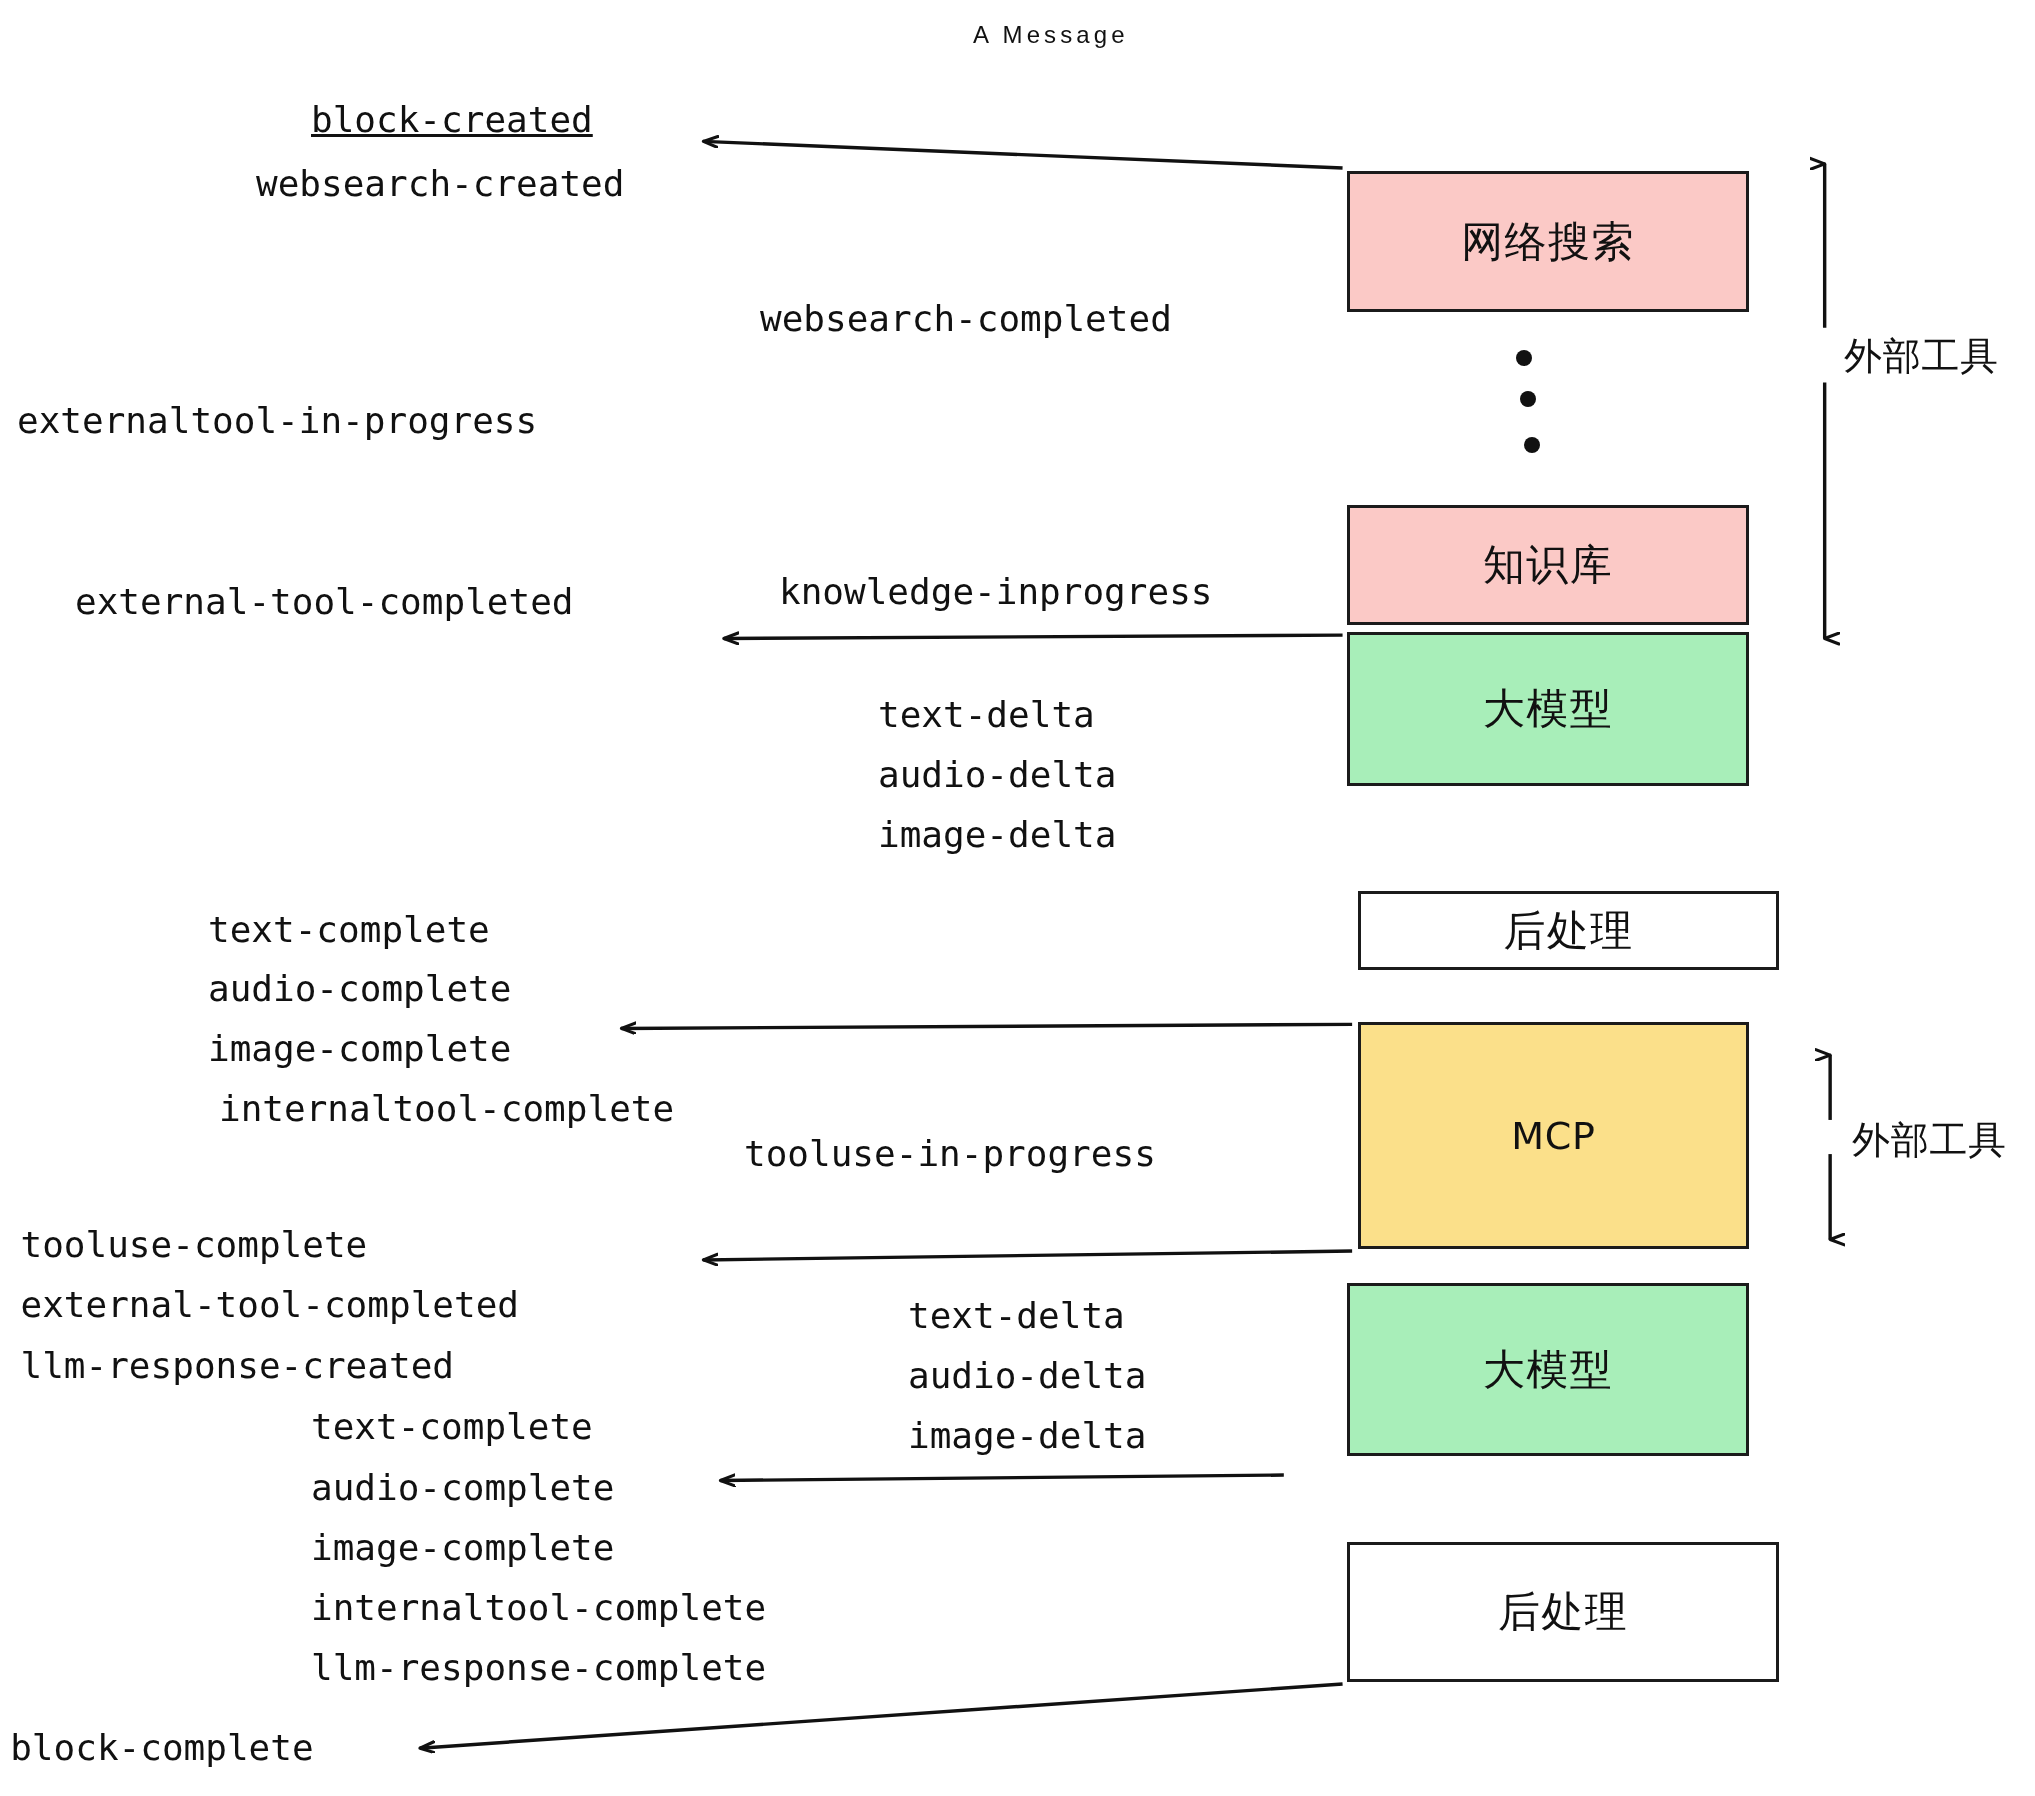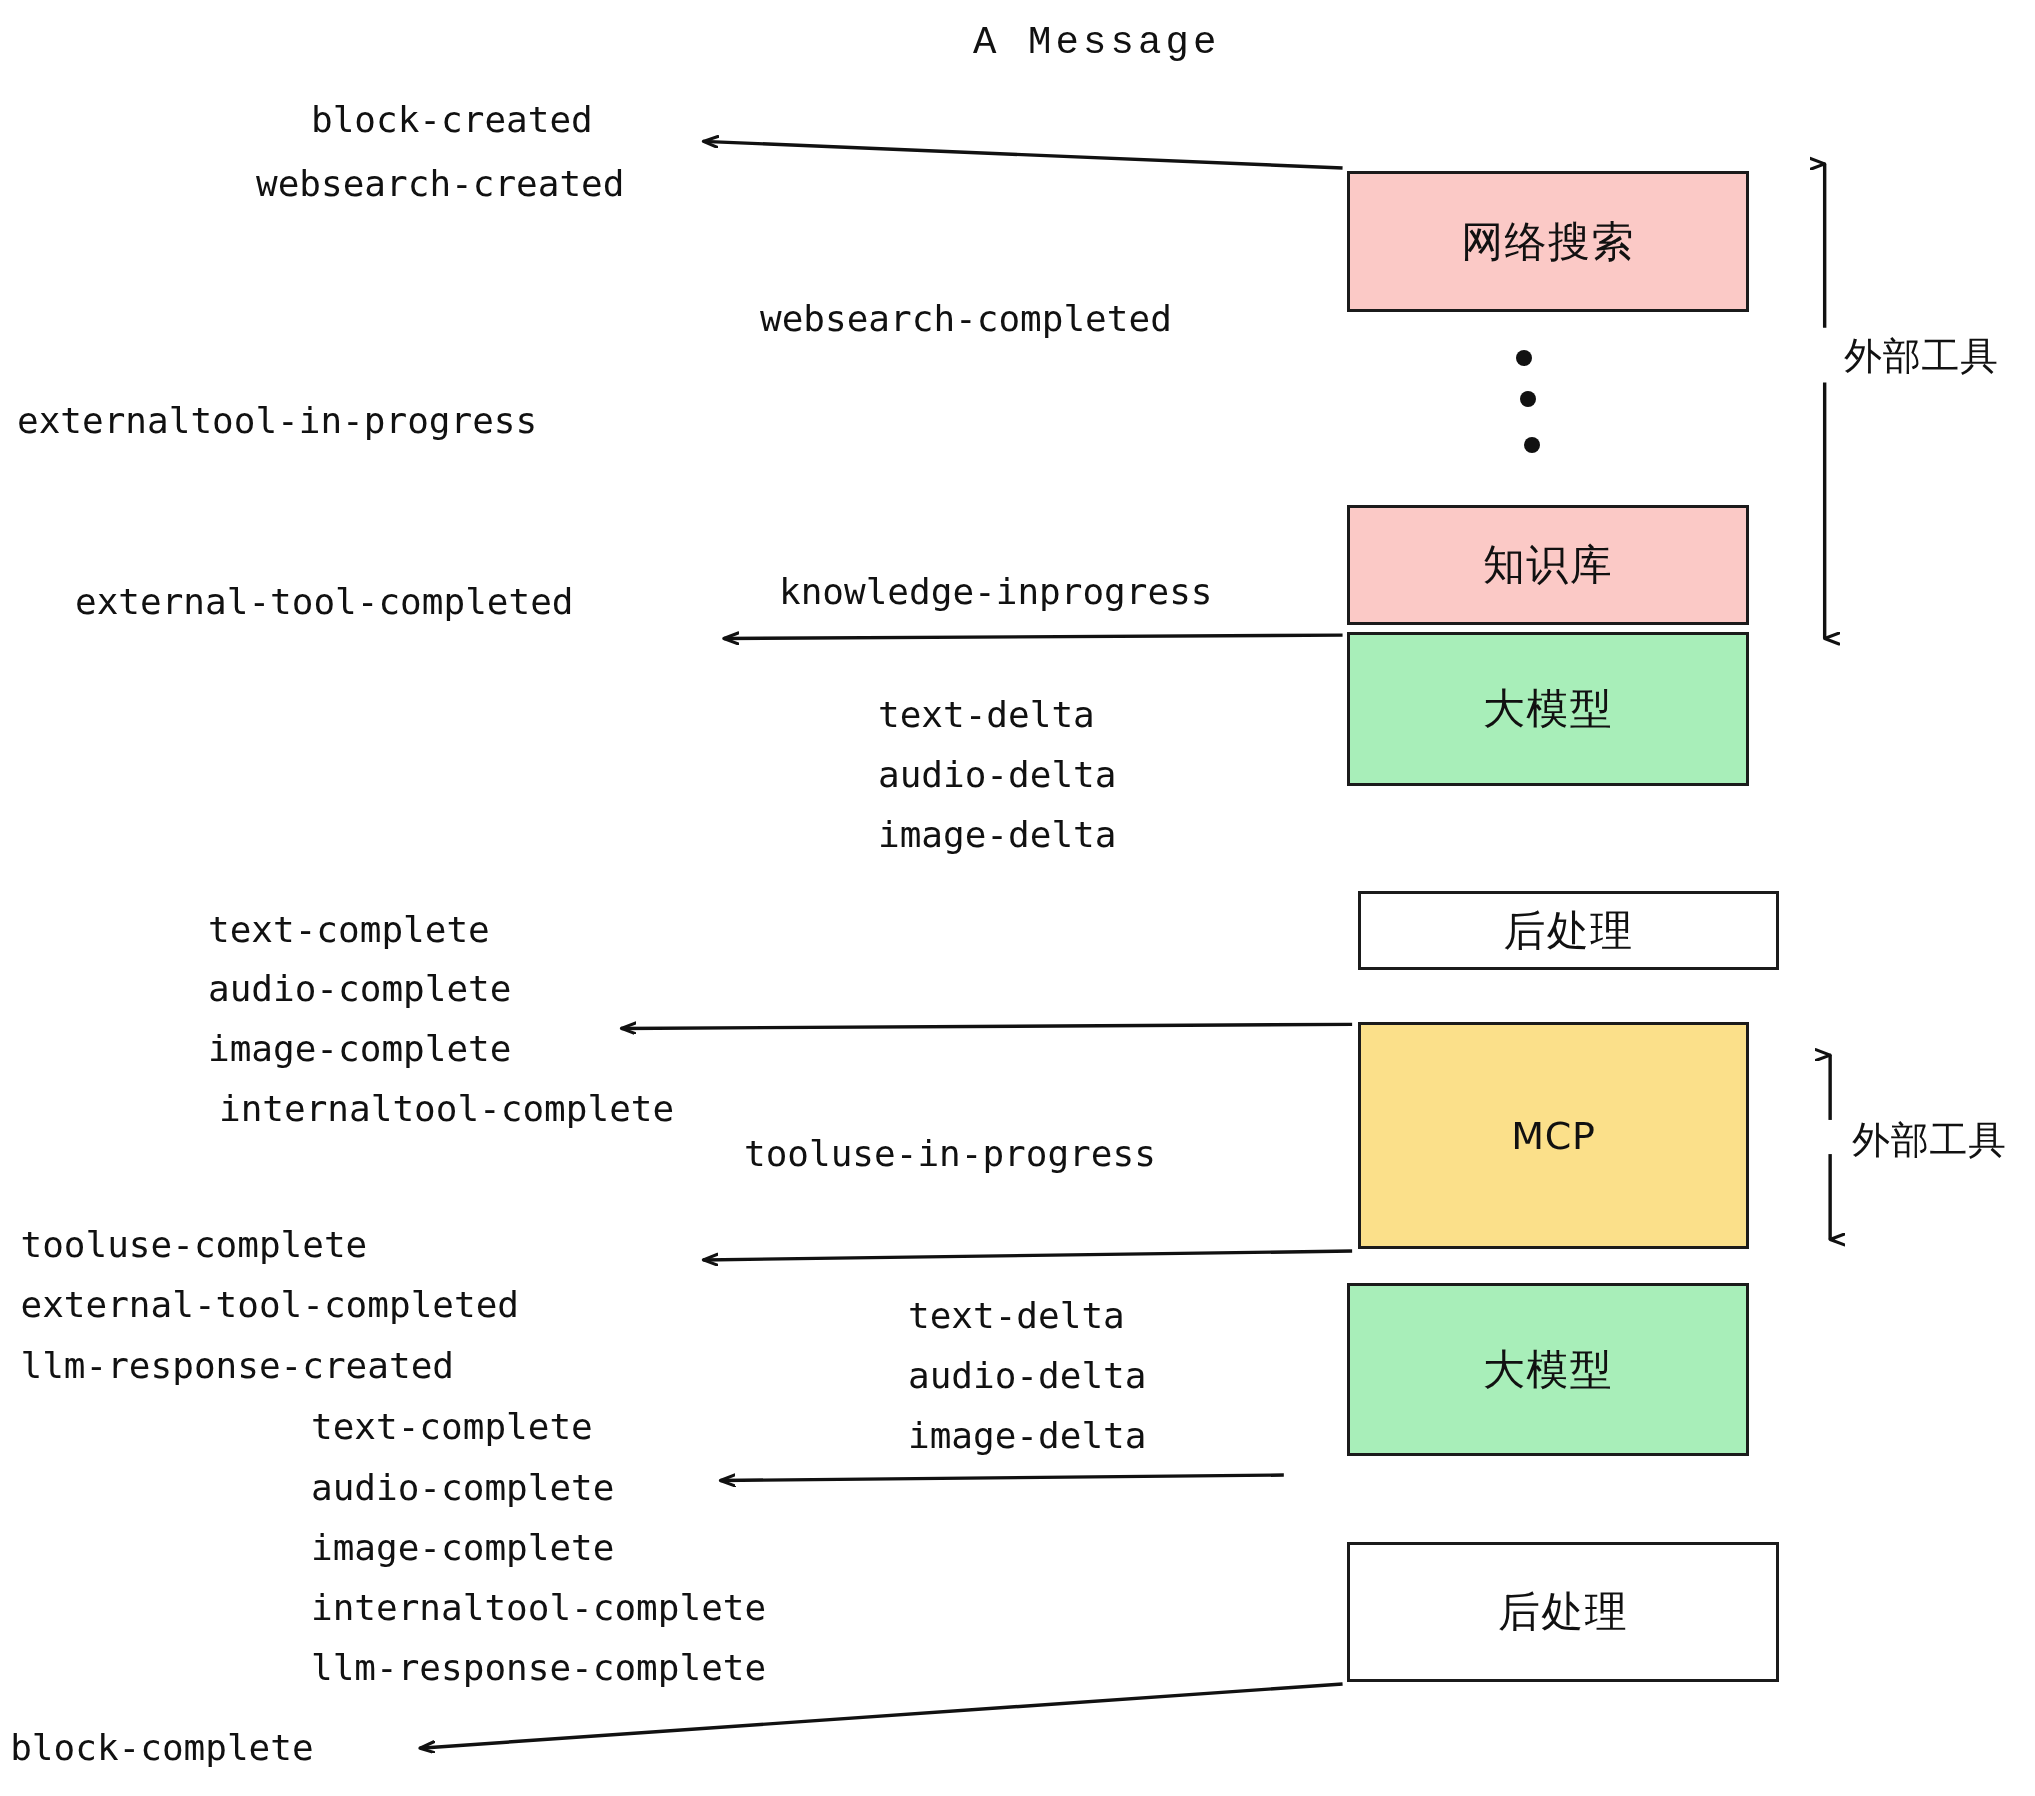--- a/index.html
+++ b/index.html
@@ -1,22 +1,22 @@
 <!DOCTYPE html>
 <html style="font-size:11px"><head>
 <meta charset="utf-8">
 <style>
   html,body{margin:0;padding:0;background:#fff;}
   body{width:2035px;height:1796px;position:relative;overflow:hidden;
        font-family:"DejaVu Sans Mono","Liberation Mono",monospace;color:#1a1a1a;}
   .stage{position:absolute;left:0;top:0;width:2035px;height:1796px;}
   .ev{position:absolute;white-space:pre;font-family:"DejaVu Sans Mono","Liberation Mono",monospace;
       font-size:36px;line-height:1;color:#111;letter-spacing:0px;}
-  .title{position:absolute;font-family:Liberation Mono, monospace;
-         font-size:39px;letter-spacing:4.1px;color:#111;white-space:pre;}
+  .title{position:absolute;font-family:Liberation Sans, sans-serif;
+         font-size:24px;letter-spacing:4.1px;color:#111;white-space:pre;}
   .box{position:absolute;box-sizing:border-box;border:3.4px solid #1b1b1b;
        display:flex;align-items:center;justify-content:center;}
   .box span{font-family:"DejaVu Sans","Liberation Sans",sans-serif;font-size:42px;color:#111;letter-spacing:1.4px;}
   .box.mcp span{font-family:"DejaVu Sans","Liberation Sans",sans-serif;font-size:38px;letter-spacing:0.7px;text-align:right;}
   .dot{position:absolute;width:16.4px;height:16.4px;border-radius:50%;background:#111;}
   .sidelabel{position:absolute;font-family:"DejaVu Sans","Liberation Sans",sans-serif;
              font-size:38px;color:#111;white-space:pre;letter-spacing:0.7px;}
   svg.overlay{position:absolute;left:0;top:0;width:2035px;height:1796px;pointer-events:none;}
 </style>
 </head>
@@ -54,21 +54,21 @@
     <span>后处理</span>
   </div>
 
   <div class="dot" style="left:1516px;top:350px;"></div>
   <div class="dot" style="left:1520px;top:391px;"></div>
   <div class="dot" style="left:1524px;top:437px;"></div>
 
   <div class="sidelabel" style="left:1844px;top:331px;">外部工具</div>
   <div class="sidelabel" style="left:1852px;top:1115px;">外部工具</div>
 
-  <div class="ev" style="left:311px;top:102px;">block-created</div>
+  <div class="ev" style="left:311px;top:102px;text-decoration:underline;">block-created</div>
   <div class="ev" style="left:256px;top:166px;">websearch-created</div>
   <div class="ev" style="left:760px;top:301px;">websearch-completed</div>
   <div class="ev" style="left:17px;top:403px;">externaltool-in-progress</div>
   <div class="ev" style="left:779px;top:550px;margin-top:24px;">knowledge-inprogress</div>
   <div class="ev" style="left:75px;top:584px;">external-tool-completed</div>
   <div class="ev" style="left:878px;top:697px;">text-delta</div>
   <div class="ev" style="left:878px;top:757px;">audio-delta</div>
   <div class="ev" style="left:878px;top:817px;">image-delta</div>
   <div class="ev" style="left:208px;top:912px;">text-complete</div>
   <div class="ev" style="left:208px;top:971px;">audio-complete</div>

